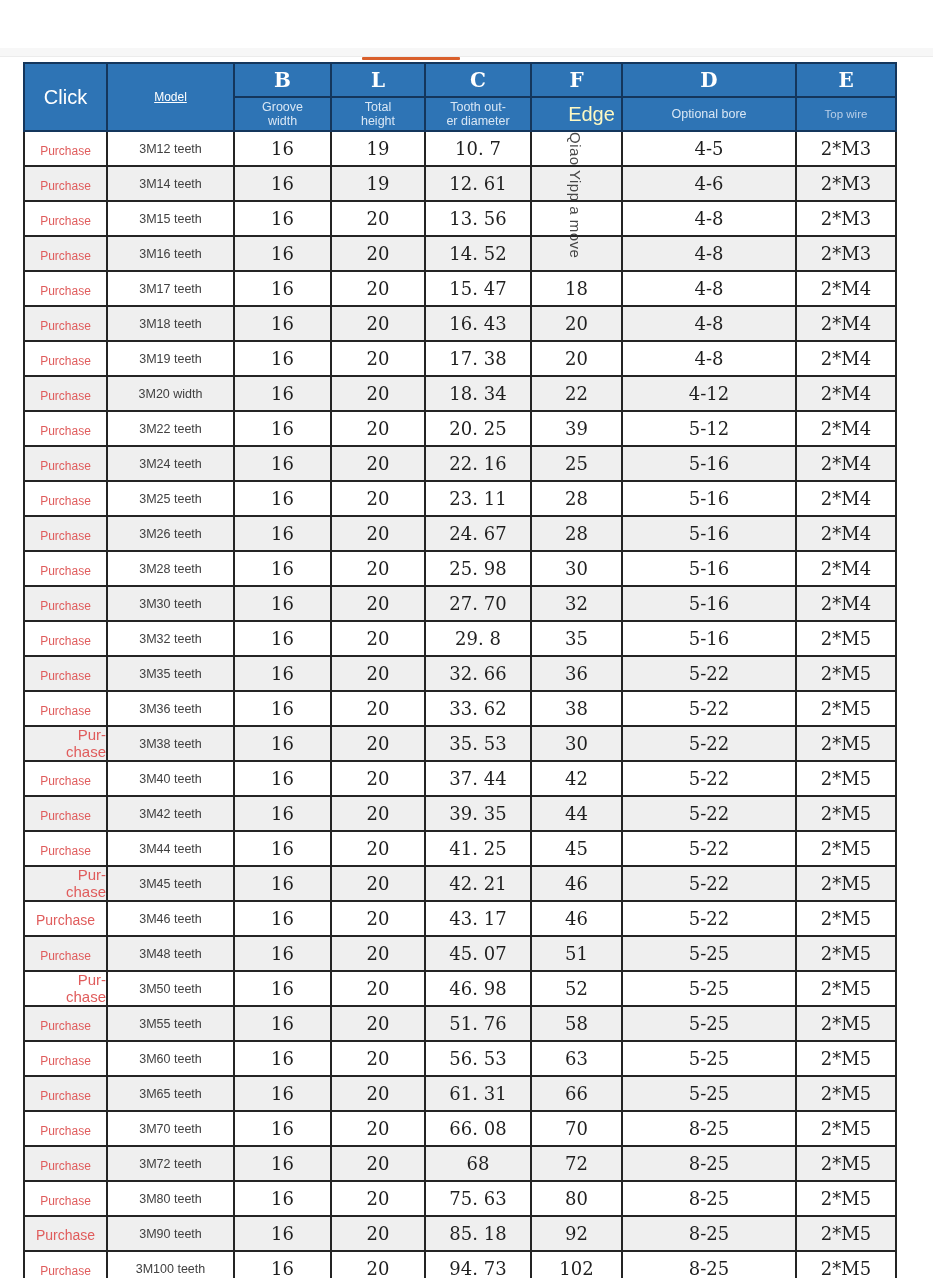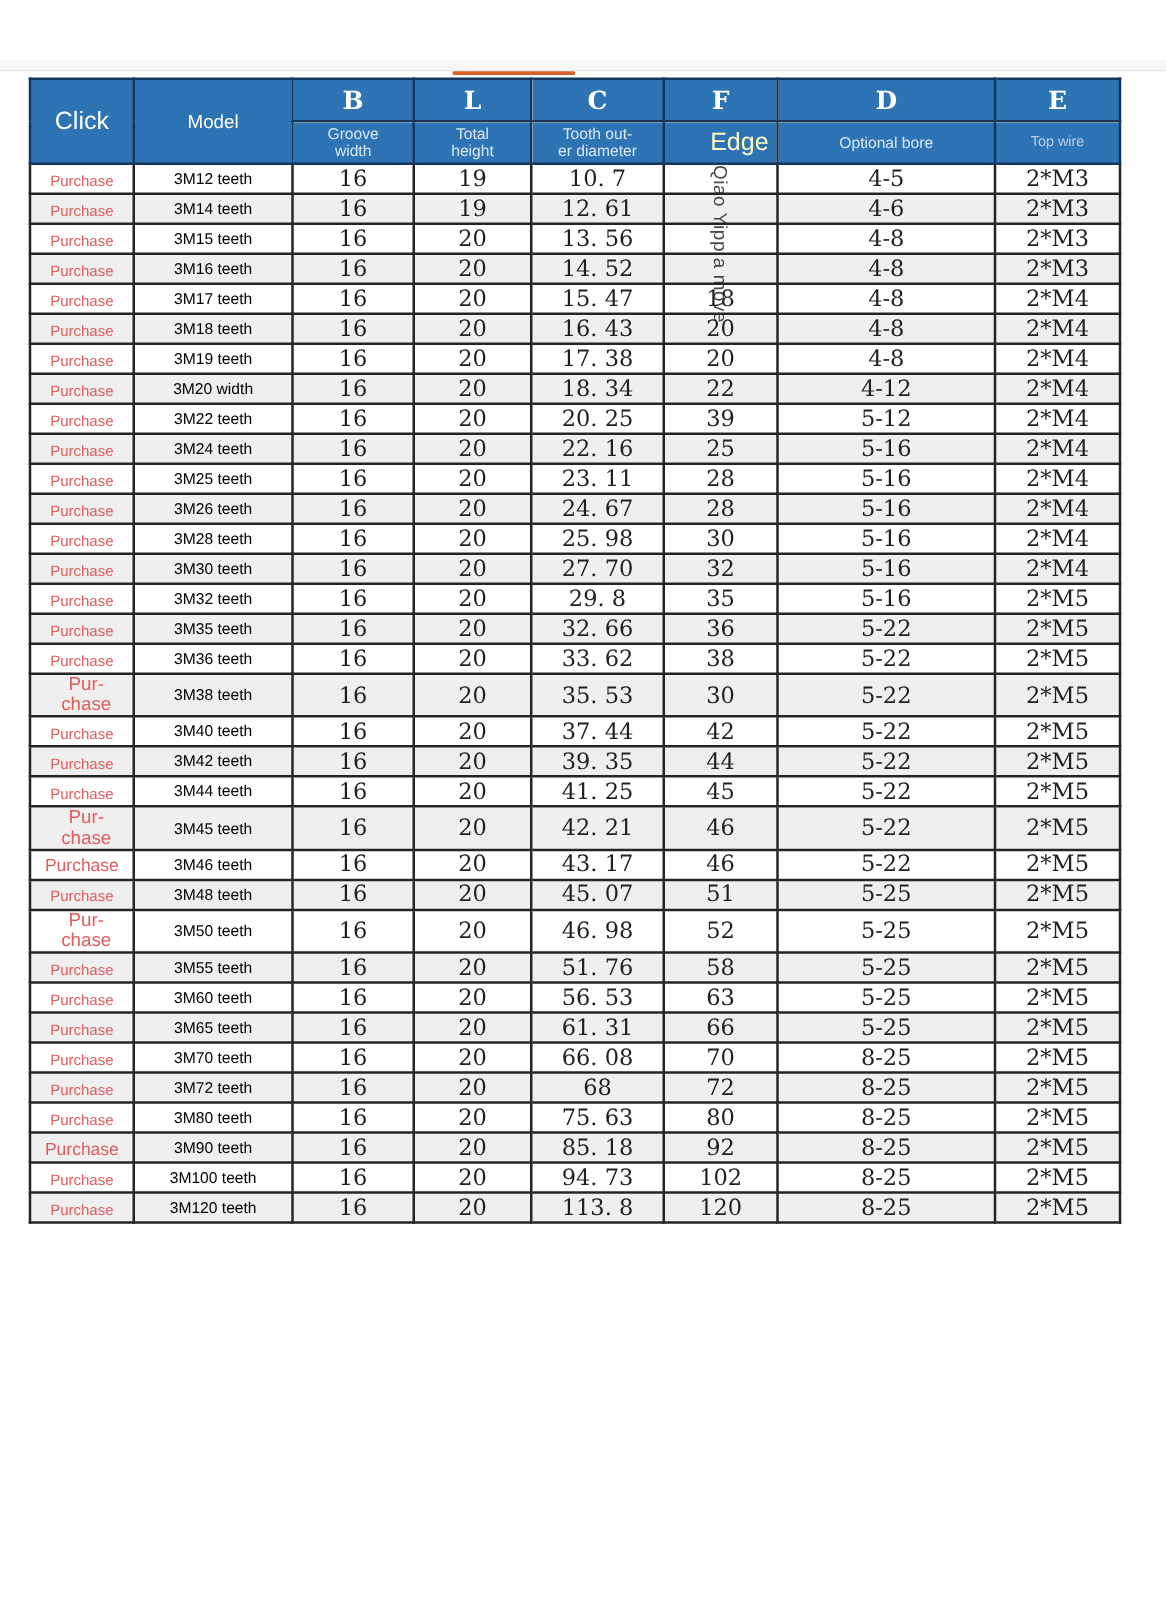--- a/index.html
+++ b/index.html
@@ -11,34 +11,34 @@
   .tab-indicator { position: absolute; top: 9px; left: 362px; width: 98px; height: 3px;
                    background: #d95f2b; border-radius: 1px; }
 
   table.spec { position: absolute; top: 14px; left: 23px; width: 872px;
                border-collapse: collapse; table-layout: fixed; }
   th, td { border: 2px solid #242424; padding: 0; text-align: center; vertical-align: middle; overflow: hidden; }
 
   thead th { background: #2e74b5; color: #ffffff; font-weight: normal; border-color: #14365c; }
   .hdr-letter { height: 34px; font-family: "DejaVu Serif", serif; font-weight: bold; font-size: 20px; }
   .hdr-click  { font-size: 20px; }
-  .hdr-model  { font-size: 15px; }
+  .hdr-model  { font-size: 12px; text-decoration: underline; }
   .hdr-sub { height: 34px; font-size: 12.5px; color: #d9e7f5; line-height: 1.12; white-space: pre-line; text-align: center; }
   .hdr-sub.emphasis { font-size: 20px; color: #fef9c3; padding-left: 30px; }
   .hdr-sub.muted { font-size: 11.5px; color: #b9cfe8; }
 
-  tbody tr { height: 24px; }
+  tbody tr { height: 35px; }
   tbody td { background: #ffffff; font-family: "DejaVu Serif", serif; font-size: 18px; color: #1f1f1f; }
   tbody tr.stripe td { background: #efefef; }
-  td.c-model { font-family: "Liberation Sans", sans-serif; font-size: 12.5px; color: #000000; }
+  td.c-model { font-family: "Liberation Sans", sans-serif; font-size: 12.5px; color: #404040; }
 
   .purchase { font-family: "Liberation Sans", sans-serif; font-size: 12px; color: #e05c5c; cursor: pointer; display: inline-block; }
   .purchase.large { font-size: 14px; }
   .purchase.wrap { display: block; font-size: 15px; line-height: 1.08; white-space: pre-line;
-                   text-align: center; padding-left: 7px; }
+                   text-align: right; padding-left: 7px; }
 
   .watermark { position: absolute; left: 584px; top: 84px; transform: rotate(90deg);
                transform-origin: 0 0; white-space: nowrap; font-size: 15px; letter-spacing: 0.5px;
                color: #2f2f2f; opacity: 0.88; pointer-events: none; z-index: 5; }
 </style>
 </head>
 <body>
 
 <div class="page">
   <div class="top-strip"></div>

